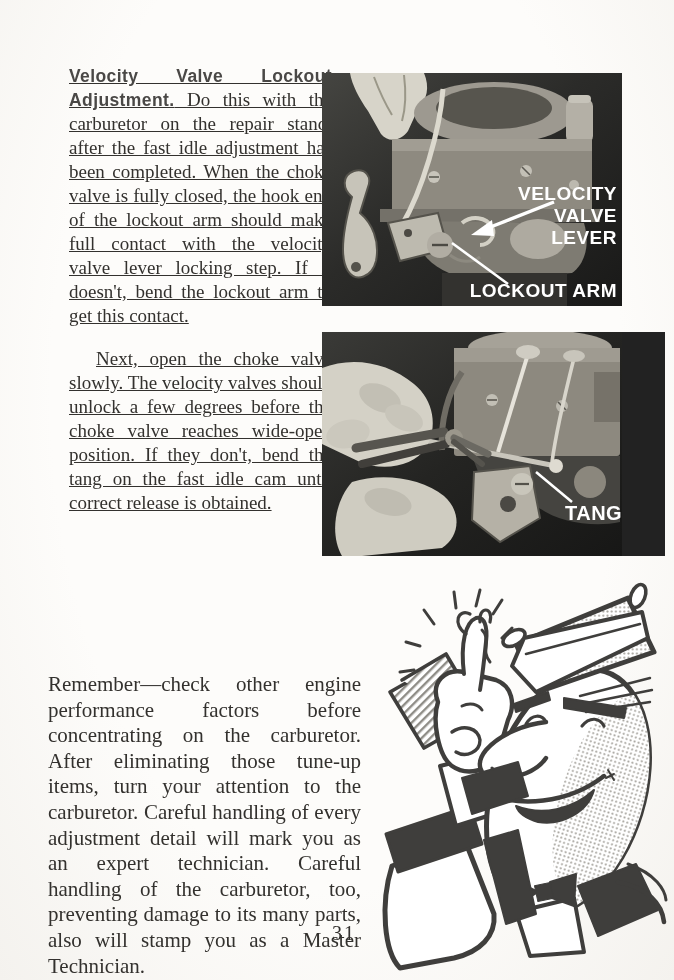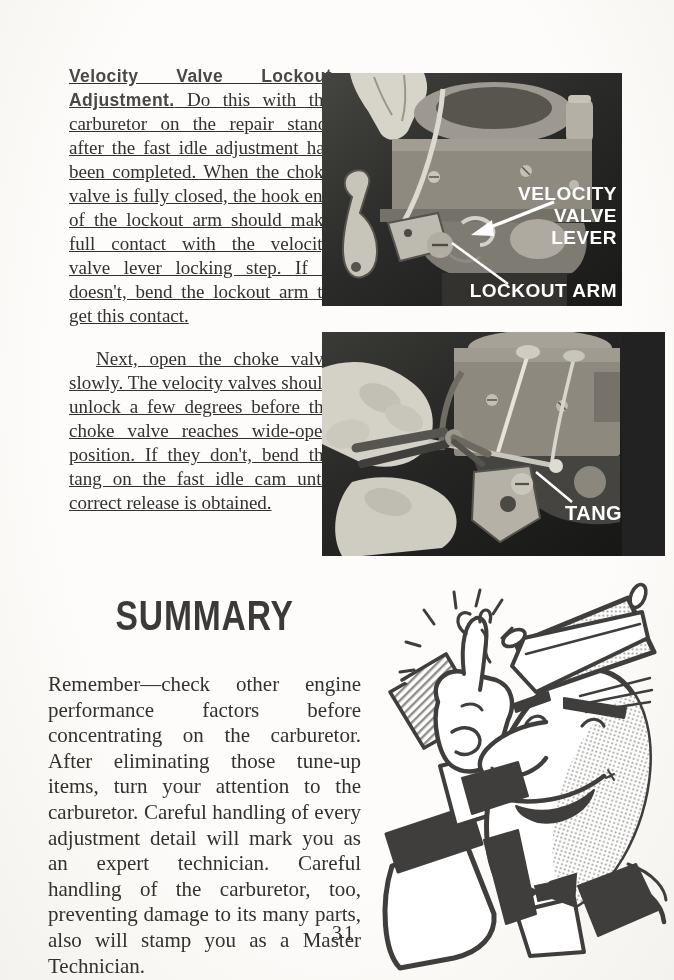--- a/index.html
+++ b/index.html
@@ -184,23 +184,20 @@
         <circle cx="132" cy="106" r="9" fill="#9b978c"></circle>
         <path d="M132,106 L166,122" stroke="#6b6962" stroke-width="7" stroke-linecap="round"></path>
         <path d="M132,110 L160,132" stroke="#55534d" stroke-width="6" stroke-linecap="round"></path>
       </g>
 
       <path d="M214,140 L250,170" stroke="#ffffff" stroke-width="2.6"></path>
       <text class="photo-label" x="243" y="188" text-anchor="start" font-size="20" fill="#ffffff">TANG</text>
     </svg>
   </div>
 
-  <div class="summary-head">
-    <span>SUMMARY</span>
-  </div>
   <p class="summary-body">Remember—check other engine performance factors before concentrating on the carburetor. After eliminating those tune-up items, turn your attention to the carburetor. Careful handling of every adjustment detail will mark you as an expert technician. Careful handling of the carburetor, too, preventing damage to its many parts, also will stamp you as a Master Technician.</p>
 
   <div class="cartoon">
     <svg width="302" height="392" viewBox="0 0 302 392">
       <defs>
         <pattern id="halftone" width="4.2" height="4.2" patternUnits="userSpaceOnUse">
           <rect width="4.2" height="4.2" fill="#ffffff"></rect>
           <circle cx="2.1" cy="2.1" r="1" fill="#a8a6a0"></circle>
         </pattern>
         <pattern id="hatch" width="6" height="6" patternUnits="userSpaceOnUse" patternTransform="rotate(45)">

